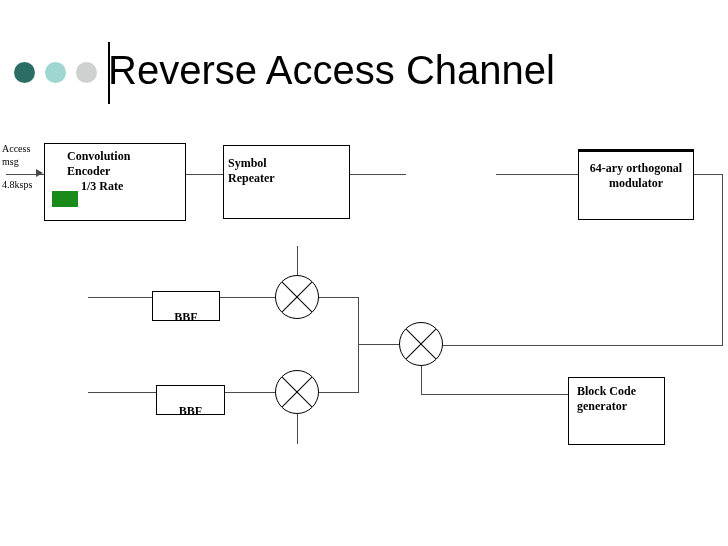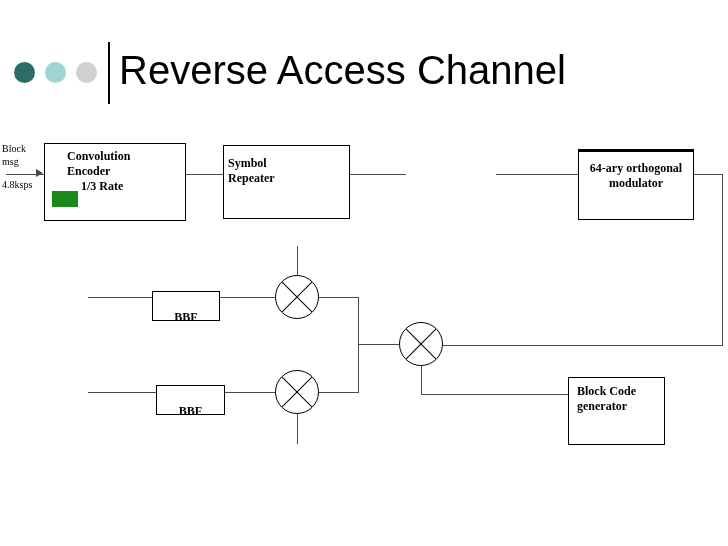--- a/index.html
+++ b/index.html
@@ -40,21 +40,21 @@
   #title-rule {
     position: absolute;
     left: 108px;
     top: 42px;
     width: 2px;
     height: 62px;
     background: #000000;
   }
   #page-title {
     position: absolute;
-    left: 119px;
+    left: 108px;
     top: 45px;
     font-family: "Liberation Sans", sans-serif;
     font-size: 40px;
     line-height: 50px;
     color: #000000;
     white-space: nowrap;
     letter-spacing: 0px;
   }
 
   
@@ -196,21 +196,21 @@
     <span class="bullet-dot d1"></span>
     <span class="bullet-dot d2"></span>
     <span class="bullet-dot d3"></span>
   </div>
   <div id="title-rule"></div>
   <div id="page-title">Reverse Access Channel</div>
 
   <div id="diagram">
 
     <div class="annot" id="label-access">
-      <div>Block</div>
+      <div>Access</div>
       <div>msg</div>
     </div>
     <div class="annot" id="label-rate">4.8ksps</div>
     <div id="input-arrow-line"></div>
     <div id="input-arrow-head"></div>
 
     <div class="wire h" style="left:186px; top:174px; width:37px;"></div>
     <div class="wire h" style="left:350px; top:174px; width:56px;"></div>
     <div class="wire h" style="left:496px; top:174px; width:82px;"></div>
     <div class="wire h" style="left:694px; top:174px; width:28px;"></div>

